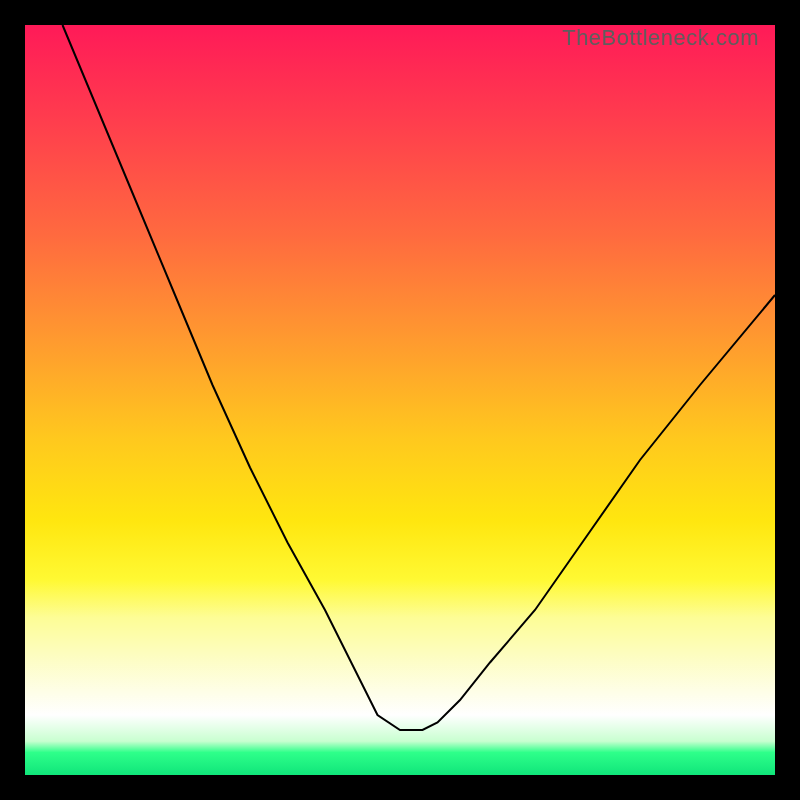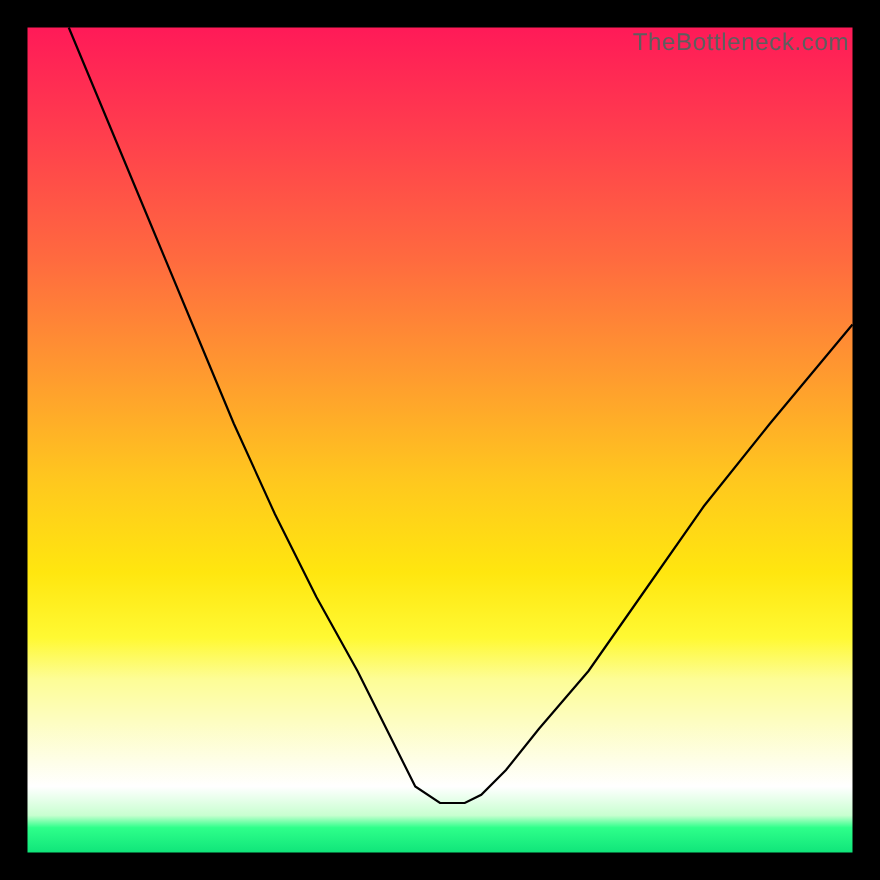--- a/index.html
+++ b/index.html
@@ -38,21 +38,21 @@
       #fefee8 89%,
       #ffffff 92%,
       #c8ffd0 95.5%,
       #2eff8a 97%,
       #10e57a 100%
     );
   }
   .watermark {
     position: absolute;
     top: 0;
-    right: 3px;
+    right: 16px;
     color: #5e5e5e;
     font-size: 22px;
     font-weight: 500;
     letter-spacing: 0.5px;
     user-select: none;
   }
   svg.overlay {
     position: absolute;
     left: 0;
     top: 0;

